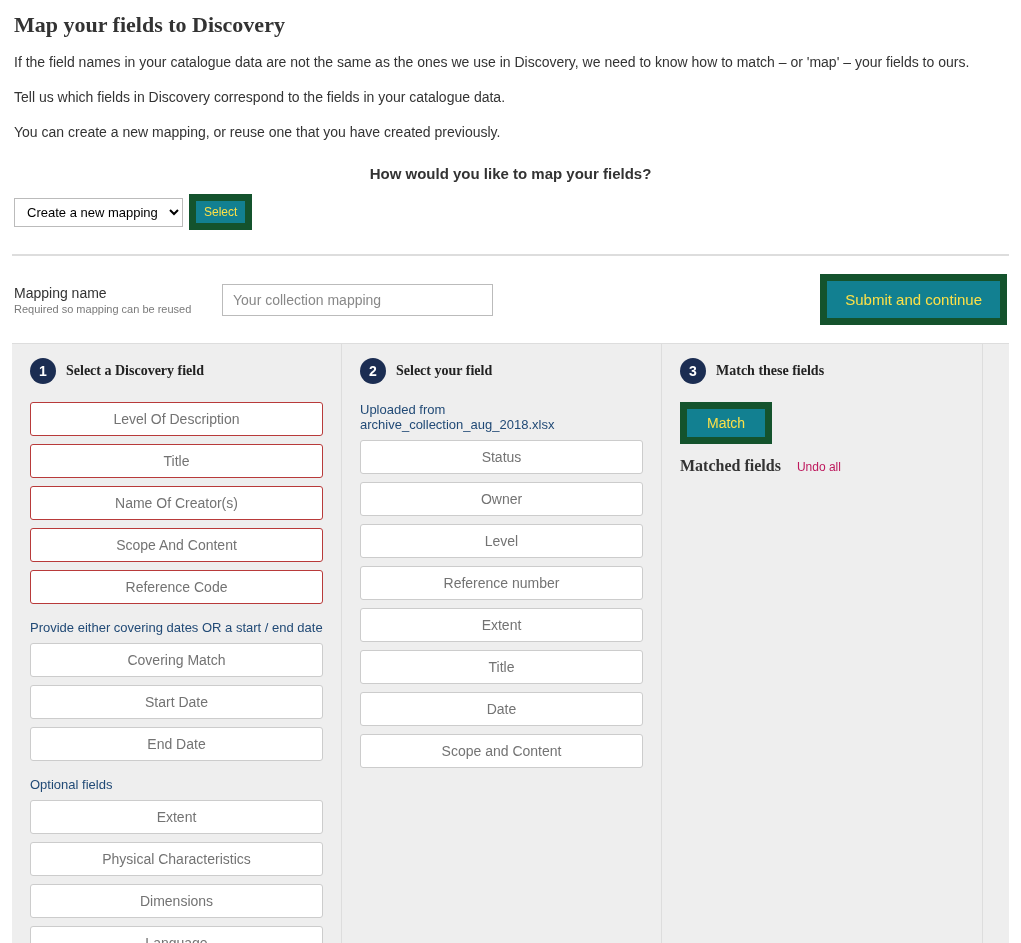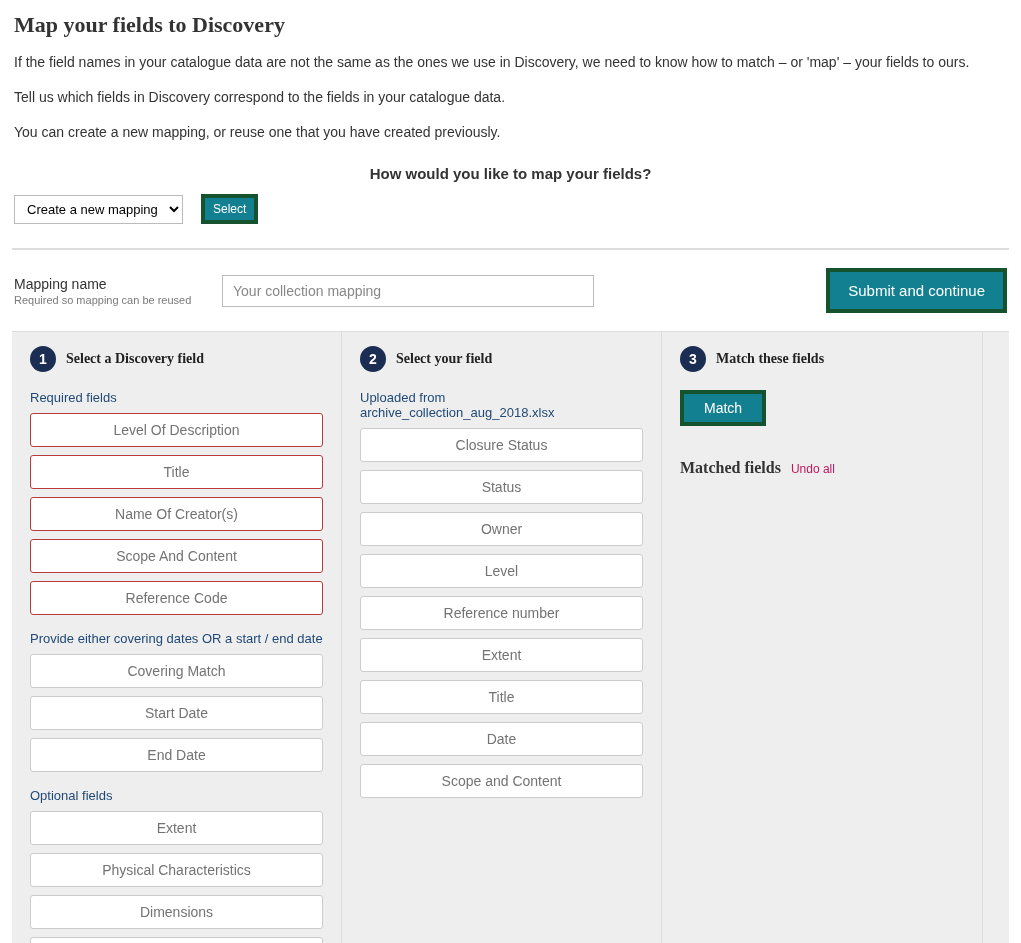--- a/index.html
+++ b/index.html
@@ -27,34 +27,34 @@
   .map-question {
     font-family: Liberation Sans, sans-serif;
     font-size: 15px;
     font-weight: 600;
     margin: 22px 0 12px 0;
     text-align: center;
   }
   .select-row {
     display: flex;
     align-items: center;
-    gap: 18px;
+    gap: 6px;
     margin-bottom: 24px;
   }
   .native-select {
     border: 1px solid #bbb;
     padding: 5px 8px;
     font-size: 13px;
     background: #fff;
     cursor: pointer;
   }
   .btn-teal {
     background: #128091;
-    color: #ffffff;
-    border: 4px solid #14532d;
+    color: #fde047;
+    border: 7px solid #14532d;
     padding: 4px 8px;
     font-size: 12px;
     cursor: pointer;
   }
   .btn-teal.large {
     padding: 10px 18px;
     font-size: 15px;
   }
   .divider {
     border: none;
@@ -77,21 +77,21 @@
   .mapping-sub {
     font-size: 11px;
     color: #7a7a7a;
     display: block;
     margin-top: 2px;
   }
   .text-input {
     border: 1px solid #bbb;
     padding: 7px 10px;
     font-size: 14px;
-    width: 372px;
+    width: 271px;
     color: #333;
   }
   .text-input::placeholder { color: #888; }
   .spacer-flex { flex: 1; }
   .columns {
     display: flex;
     background: #eeeeee;
     border-top: 1px solid #ddd;
     min-height: 610px;
     margin: 0 -2px;
@@ -142,22 +142,22 @@
     font-size: 14px;
     text-align: center;
     margin-bottom: 8px;
     cursor: pointer;
     color: #737373;
   }
   .field-btn.required { border-color: #b83a3a; }
   .matched-head {
     display: flex;
     align-items: baseline;
-    gap: 10px;
-    margin-top: 33px;
+    gap: 16px;
+    margin-top: 13px;
   }
   .matched-title {
     font-family: Georgia, "Times New Roman", serif;
     font-size: 16px;
     color: #333;
     font-weight: 600;
   }
   .undo-link {
     font-size: 12px;
     color: #be185d;
@@ -197,21 +197,20 @@
 </div>
 
 <div class="columns">
 
   <div class="col col1">
     <div class="col-head">
       <div class="step-num">1</div>
       <div class="col-title">Select a Discovery field</div>
     </div>
 
-    <div class="section-label">Required fields</div>
     <button class="field-btn required">Level Of Description</button>
     <button class="field-btn required">Title</button>
     <button class="field-btn required">Name Of Creator(s)</button>
     <button class="field-btn required">Scope And Content</button>
     <button class="field-btn required">Reference Code</button>
 
     <div class="section-label">Provide either covering dates OR a start / end date</div>
     <button class="field-btn">Covering Match</button>
     <button class="field-btn">Start Date</button>
     <button class="field-btn">End Date</button>
@@ -223,21 +222,20 @@
     <button class="field-btn">Language</button>
   </div>
 
   <div class="col col2">
     <div class="col-head">
       <div class="step-num">2</div>
       <div class="col-title">Select your field</div>
     </div>
 
     <div class="section-label">Uploaded from archive_collection_aug_2018.xlsx</div>
-    <button class="field-btn">Closure Status</button>
     <button class="field-btn">Status</button>
     <button class="field-btn">Owner</button>
     <button class="field-btn">Level</button>
     <button class="field-btn">Reference number</button>
     <button class="field-btn">Extent</button>
     <button class="field-btn">Title</button>
     <button class="field-btn">Date</button>
     <button class="field-btn">Scope and Content</button>
   </div>
 

